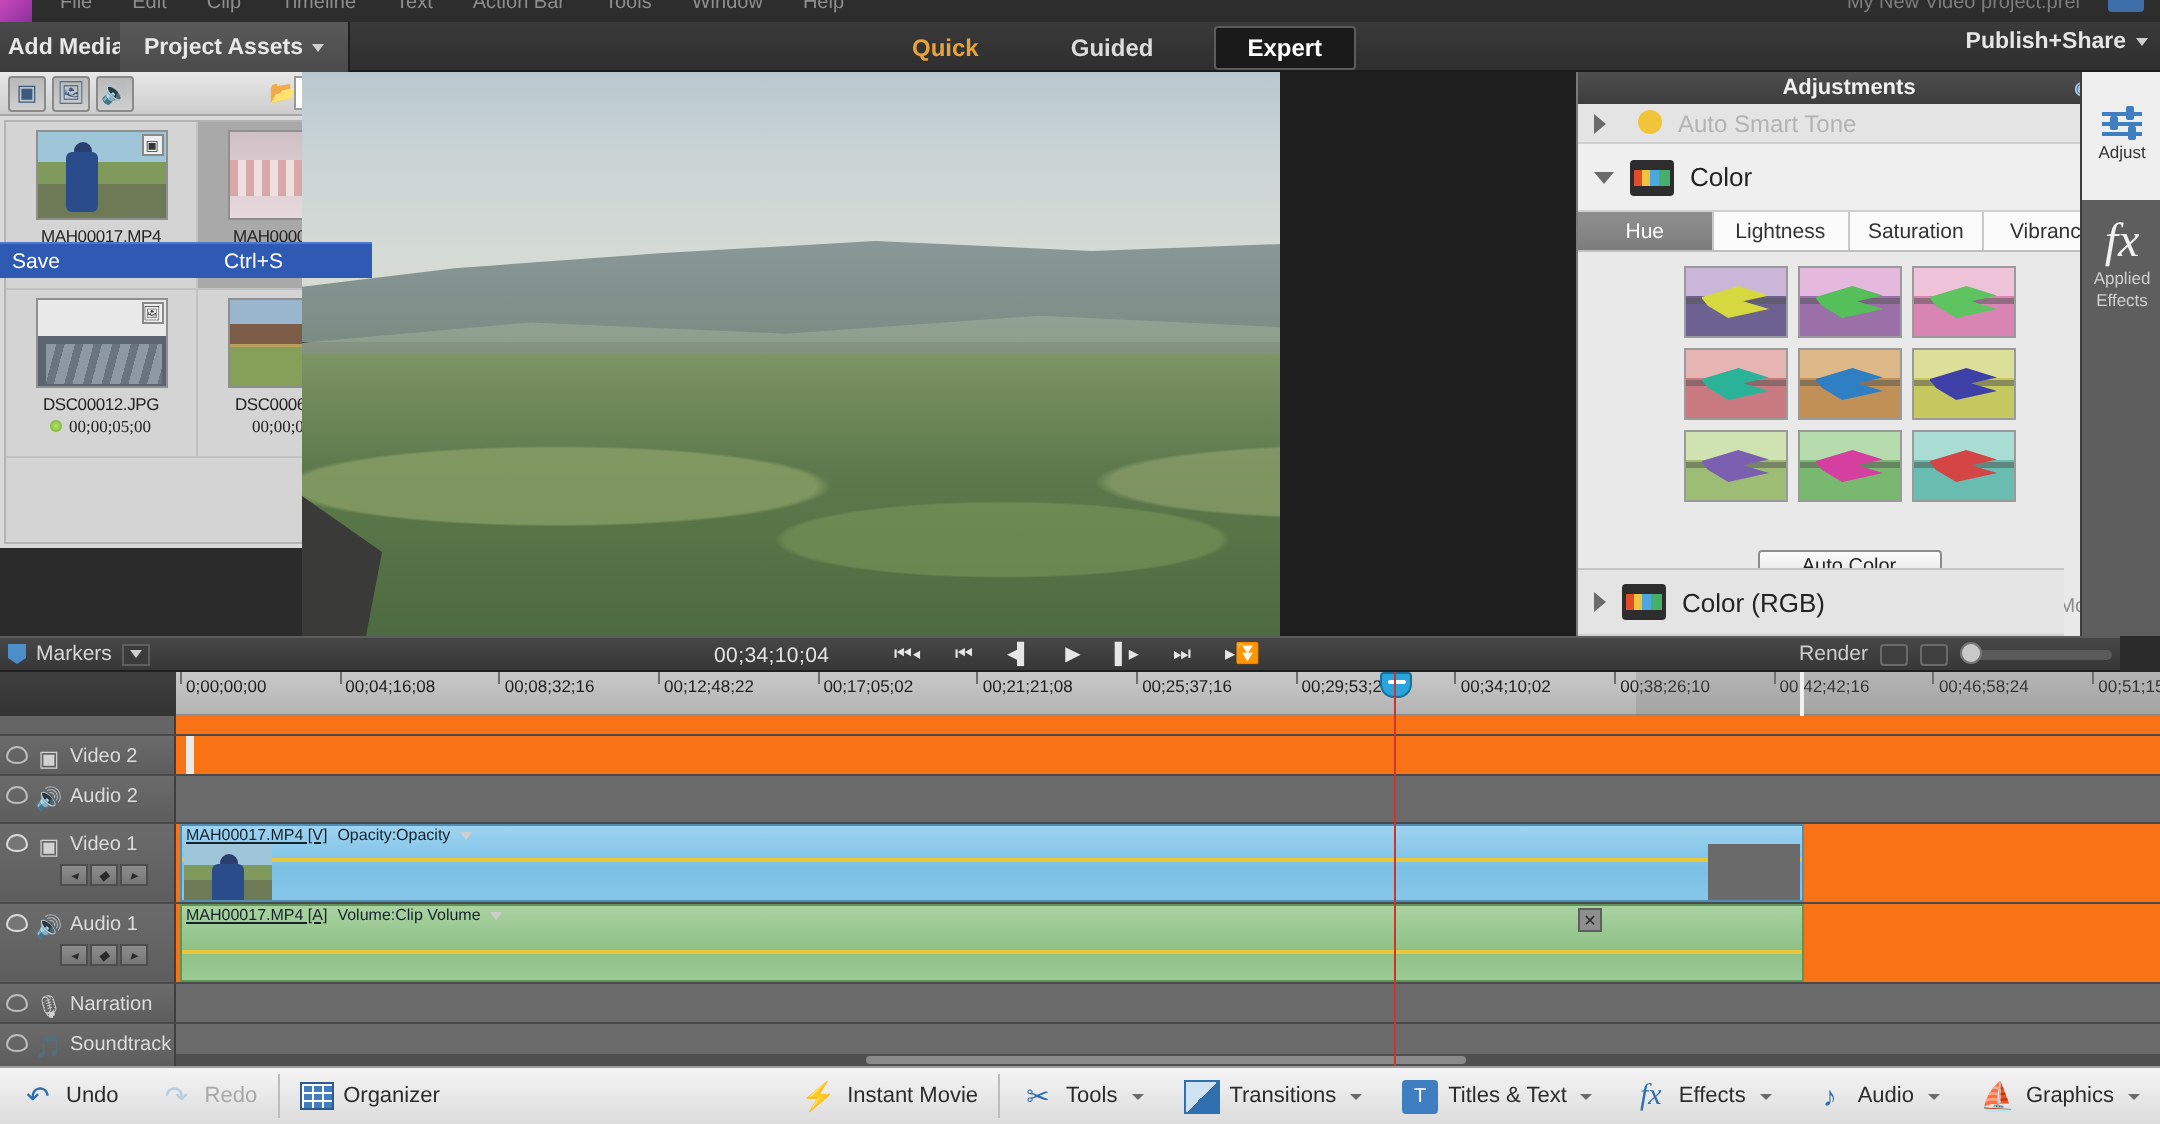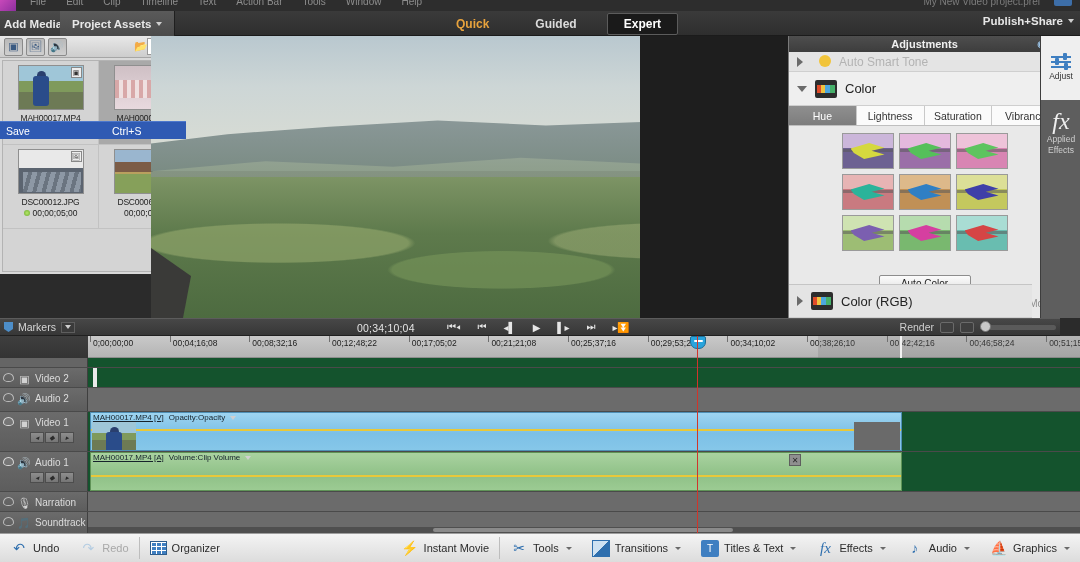--- a/index.html
+++ b/index.html
@@ -98,21 +98,21 @@
   .asset.sel{ background:#a9a9a9; }
   .thumb{
     width:66px;height:45px;border:1px solid #8f8f8f;background:#6d6d6d;position:relative;overflow:hidden;
   }
   .thumb .badge{
     position:absolute; right:1px; top:1px; width:11px;height:11px;
     background:#eee;border:1px solid #888; font-size:7px; color:#333;
     display:flex;align-items:center;justify-content:center;
   }
   .a-name{ font-size:8.5px; color:#222; margin-top:3px; letter-spacing:-0.2px;}
-  .a-dur{ font-size:8.5px; color:#222; display:flex; align-items:center; gap:3px; margin-top:1px;}
+  .a-dur{ font-size:8.5px; color:#222; display:flex; align-items:center; gap:3px; margin-top:1px;font-family:Liberation Serif, serif;}
   .dot{ width:6px;height:6px;border-radius:50%; background:radial-gradient(#b6e86a,#6aa82c); }
 
   
   .t1{background:linear-gradient(#9fc6d8 0 35%,#7f9a5c 35% 60%,#6d7a55 60%);}
   .t1:after{content:"";position:absolute;left:14px;top:10px;width:16px;height:30px;background:#2a4c8a;border-radius:3px;}
   .t1:before{content:"";position:absolute;left:18px;top:5px;width:9px;height:9px;border-radius:50%;background:#2a3f6e;}
   .t2{background:linear-gradient(#cfc0c5,#e8d9de);}
   .t2 span{position:absolute;left:0;top:14px;width:100%;height:18px;background:repeating-linear-gradient(90deg,#d8a8a8 0 4px,#efe0e0 4px 8px);}
   .t3{background:#3d3d3d;}
   .t3 span{position:absolute;left:6px;top:6px;width:18px;height:18px;border-radius:50%;background:#1c1c1c;border:2px solid #555;}
@@ -298,21 +298,21 @@
   .eye{width:11px;height:9px;border:1.5px solid #bdbdbd;border-radius:50% 50% 50% 50%/60% 60% 40% 40%;}
   .eye.on{border-color:#d9d9d9;background:rgba(220,220,220,.12);}
   .tico{width:13px;height:13px;display:flex;align-items:center;justify-content:center;color:#d2d2d2;font-size:11px;}
   .tlabel{font-size:10px;color:#dcdcdc;}
   .minibtns{position:absolute;left:30px;top:20px;display:flex;gap:1px;}
   .minibtns i{
     width:14px;height:11px;border:1px solid #4d4d4d;
     background:linear-gradient(#8d8d8d,#767676);
     display:flex;align-items:center;justify-content:center;color:#2b2b2b;font-size:7px;
   }
-  .tbody{position:absolute;left:88px;top:0;width:992px;height:100%;background:#14532d;}
+  .tbody{position:absolute;left:88px;top:0;width:992px;height:100%;background:#f97316;}
   .tbody.dark{background:#6b6b6b;}
 
   .clip-v{
     position:absolute; left:0; top:0; height:100%;
     background:linear-gradient(#9ed4f0,#7cc0e6 55%,#86c7e9);
     border:1px solid #4f8fb5; overflow:hidden;
   }
   .clip-a{
     position:absolute; left:0; top:0; height:100%;
     background:linear-gradient(#a9d2a0,#8fc187 60%,#9ccb93);

